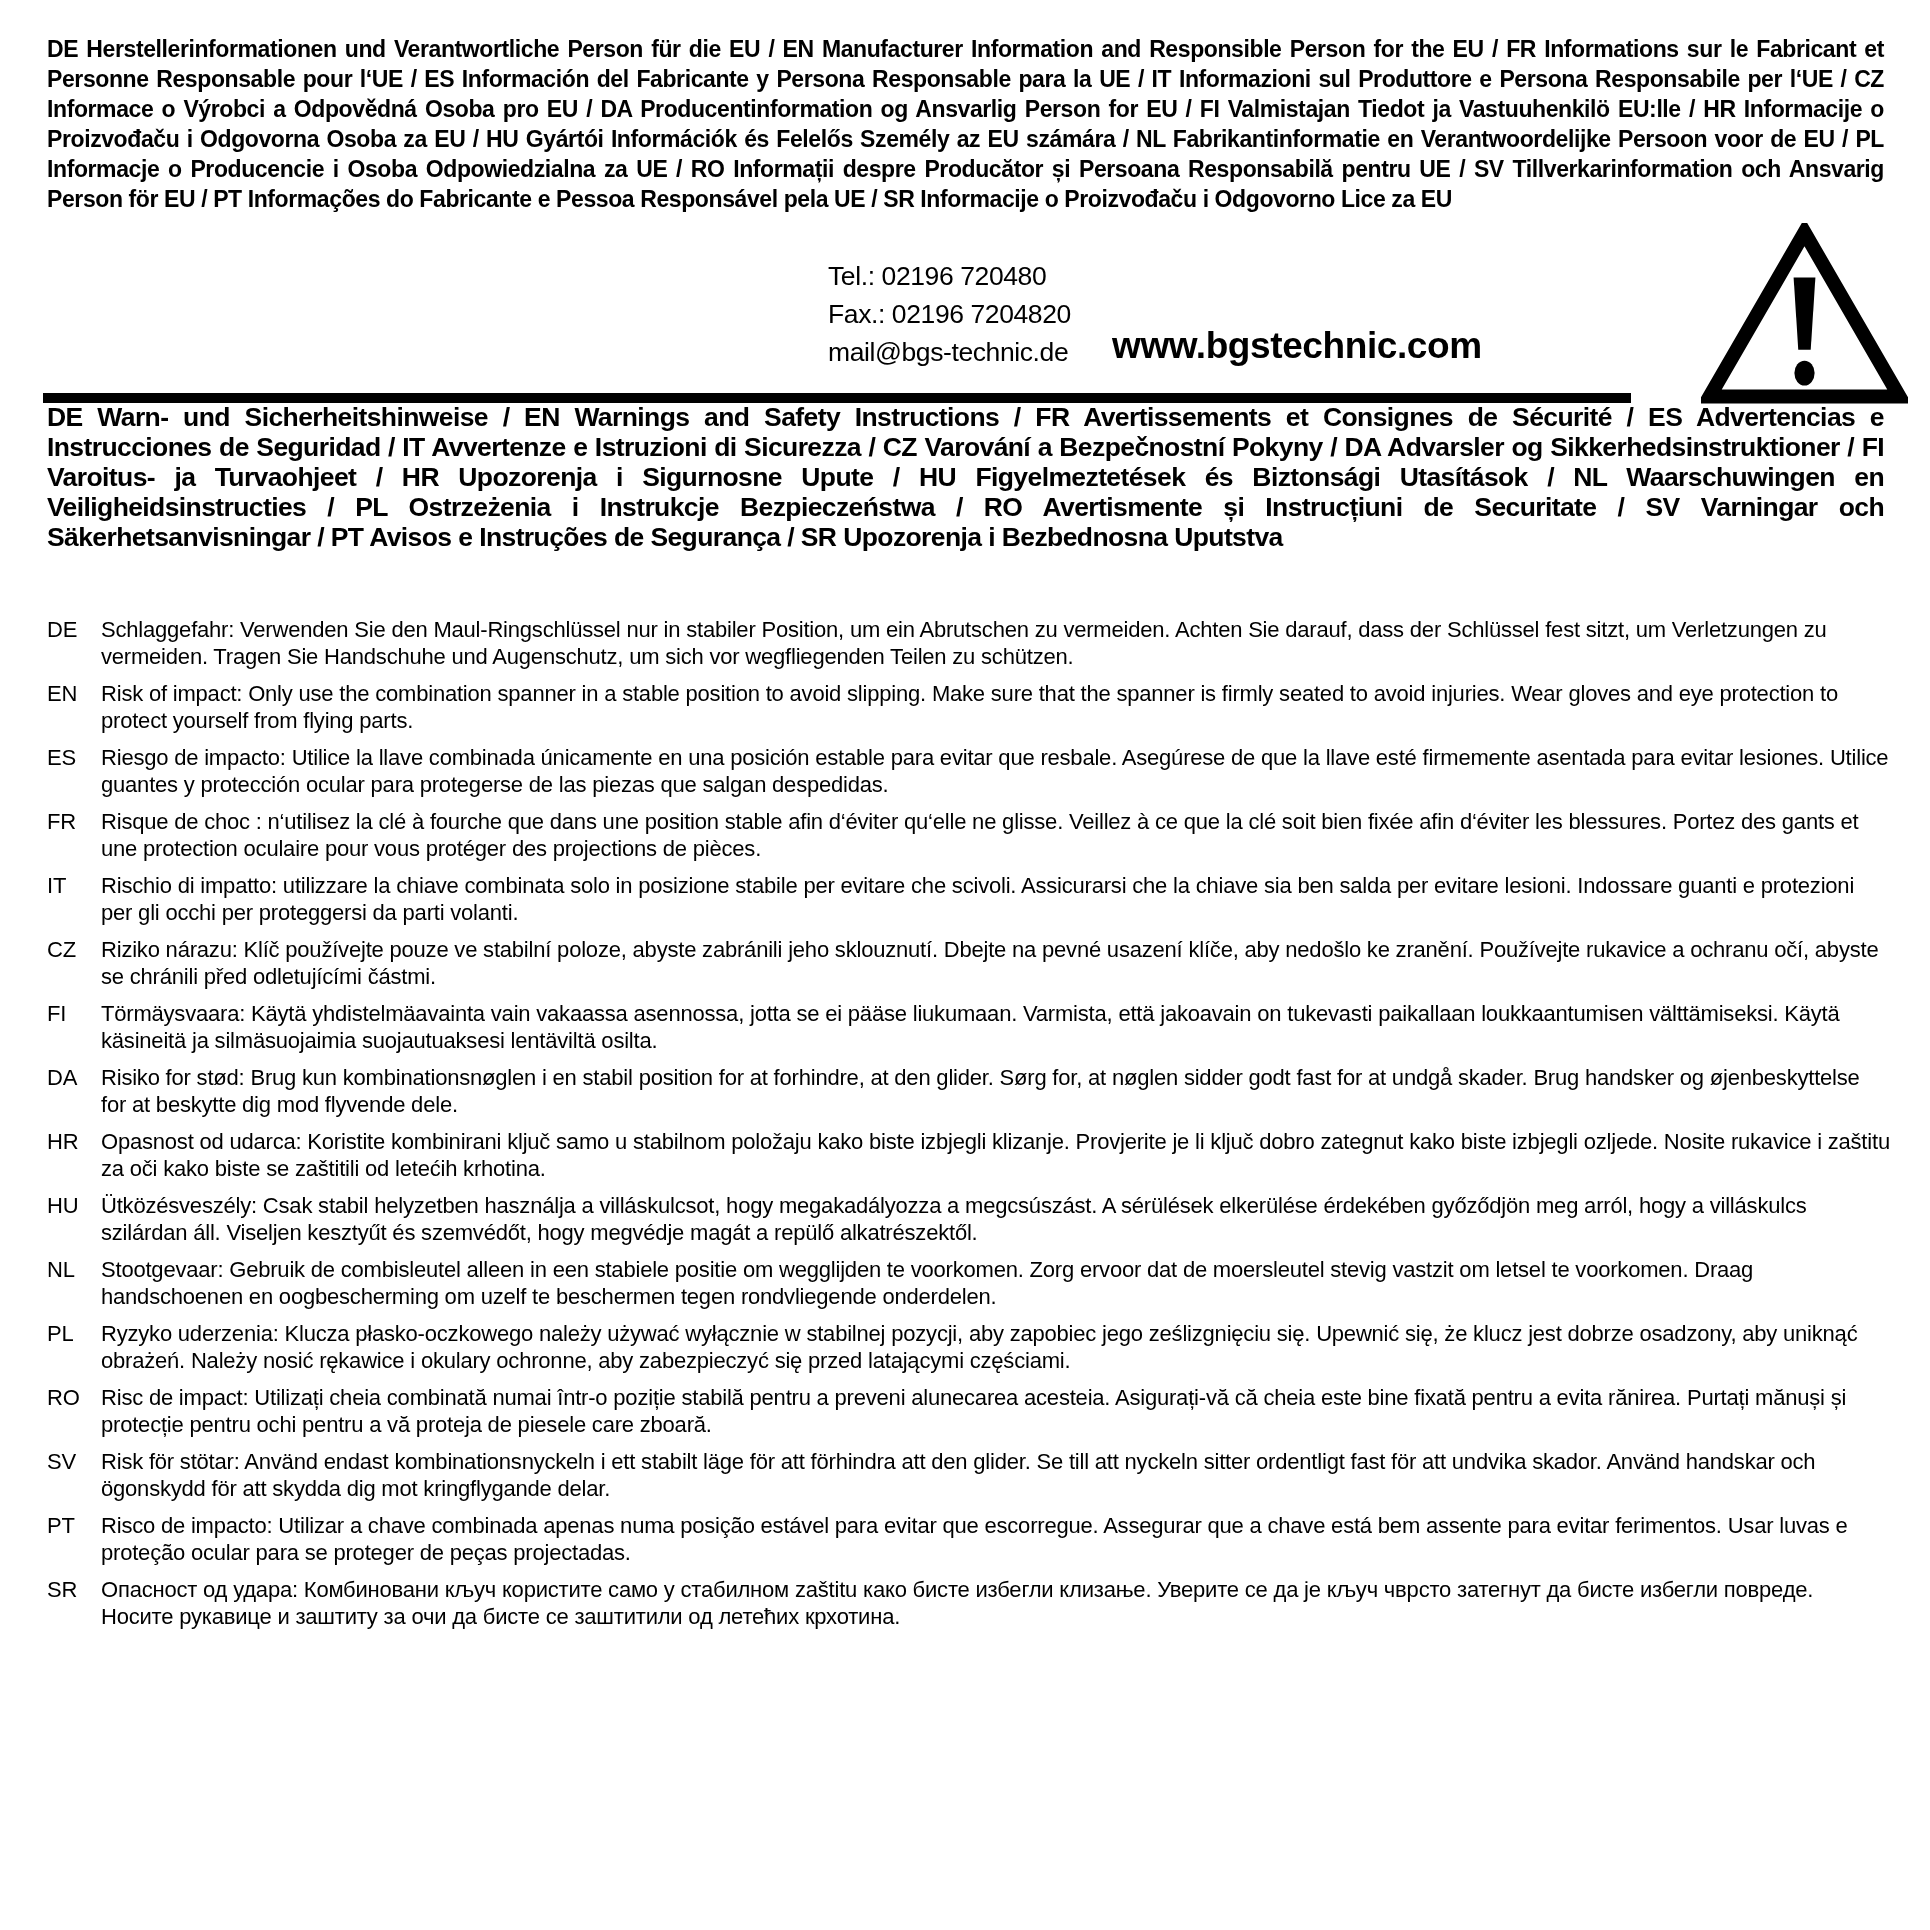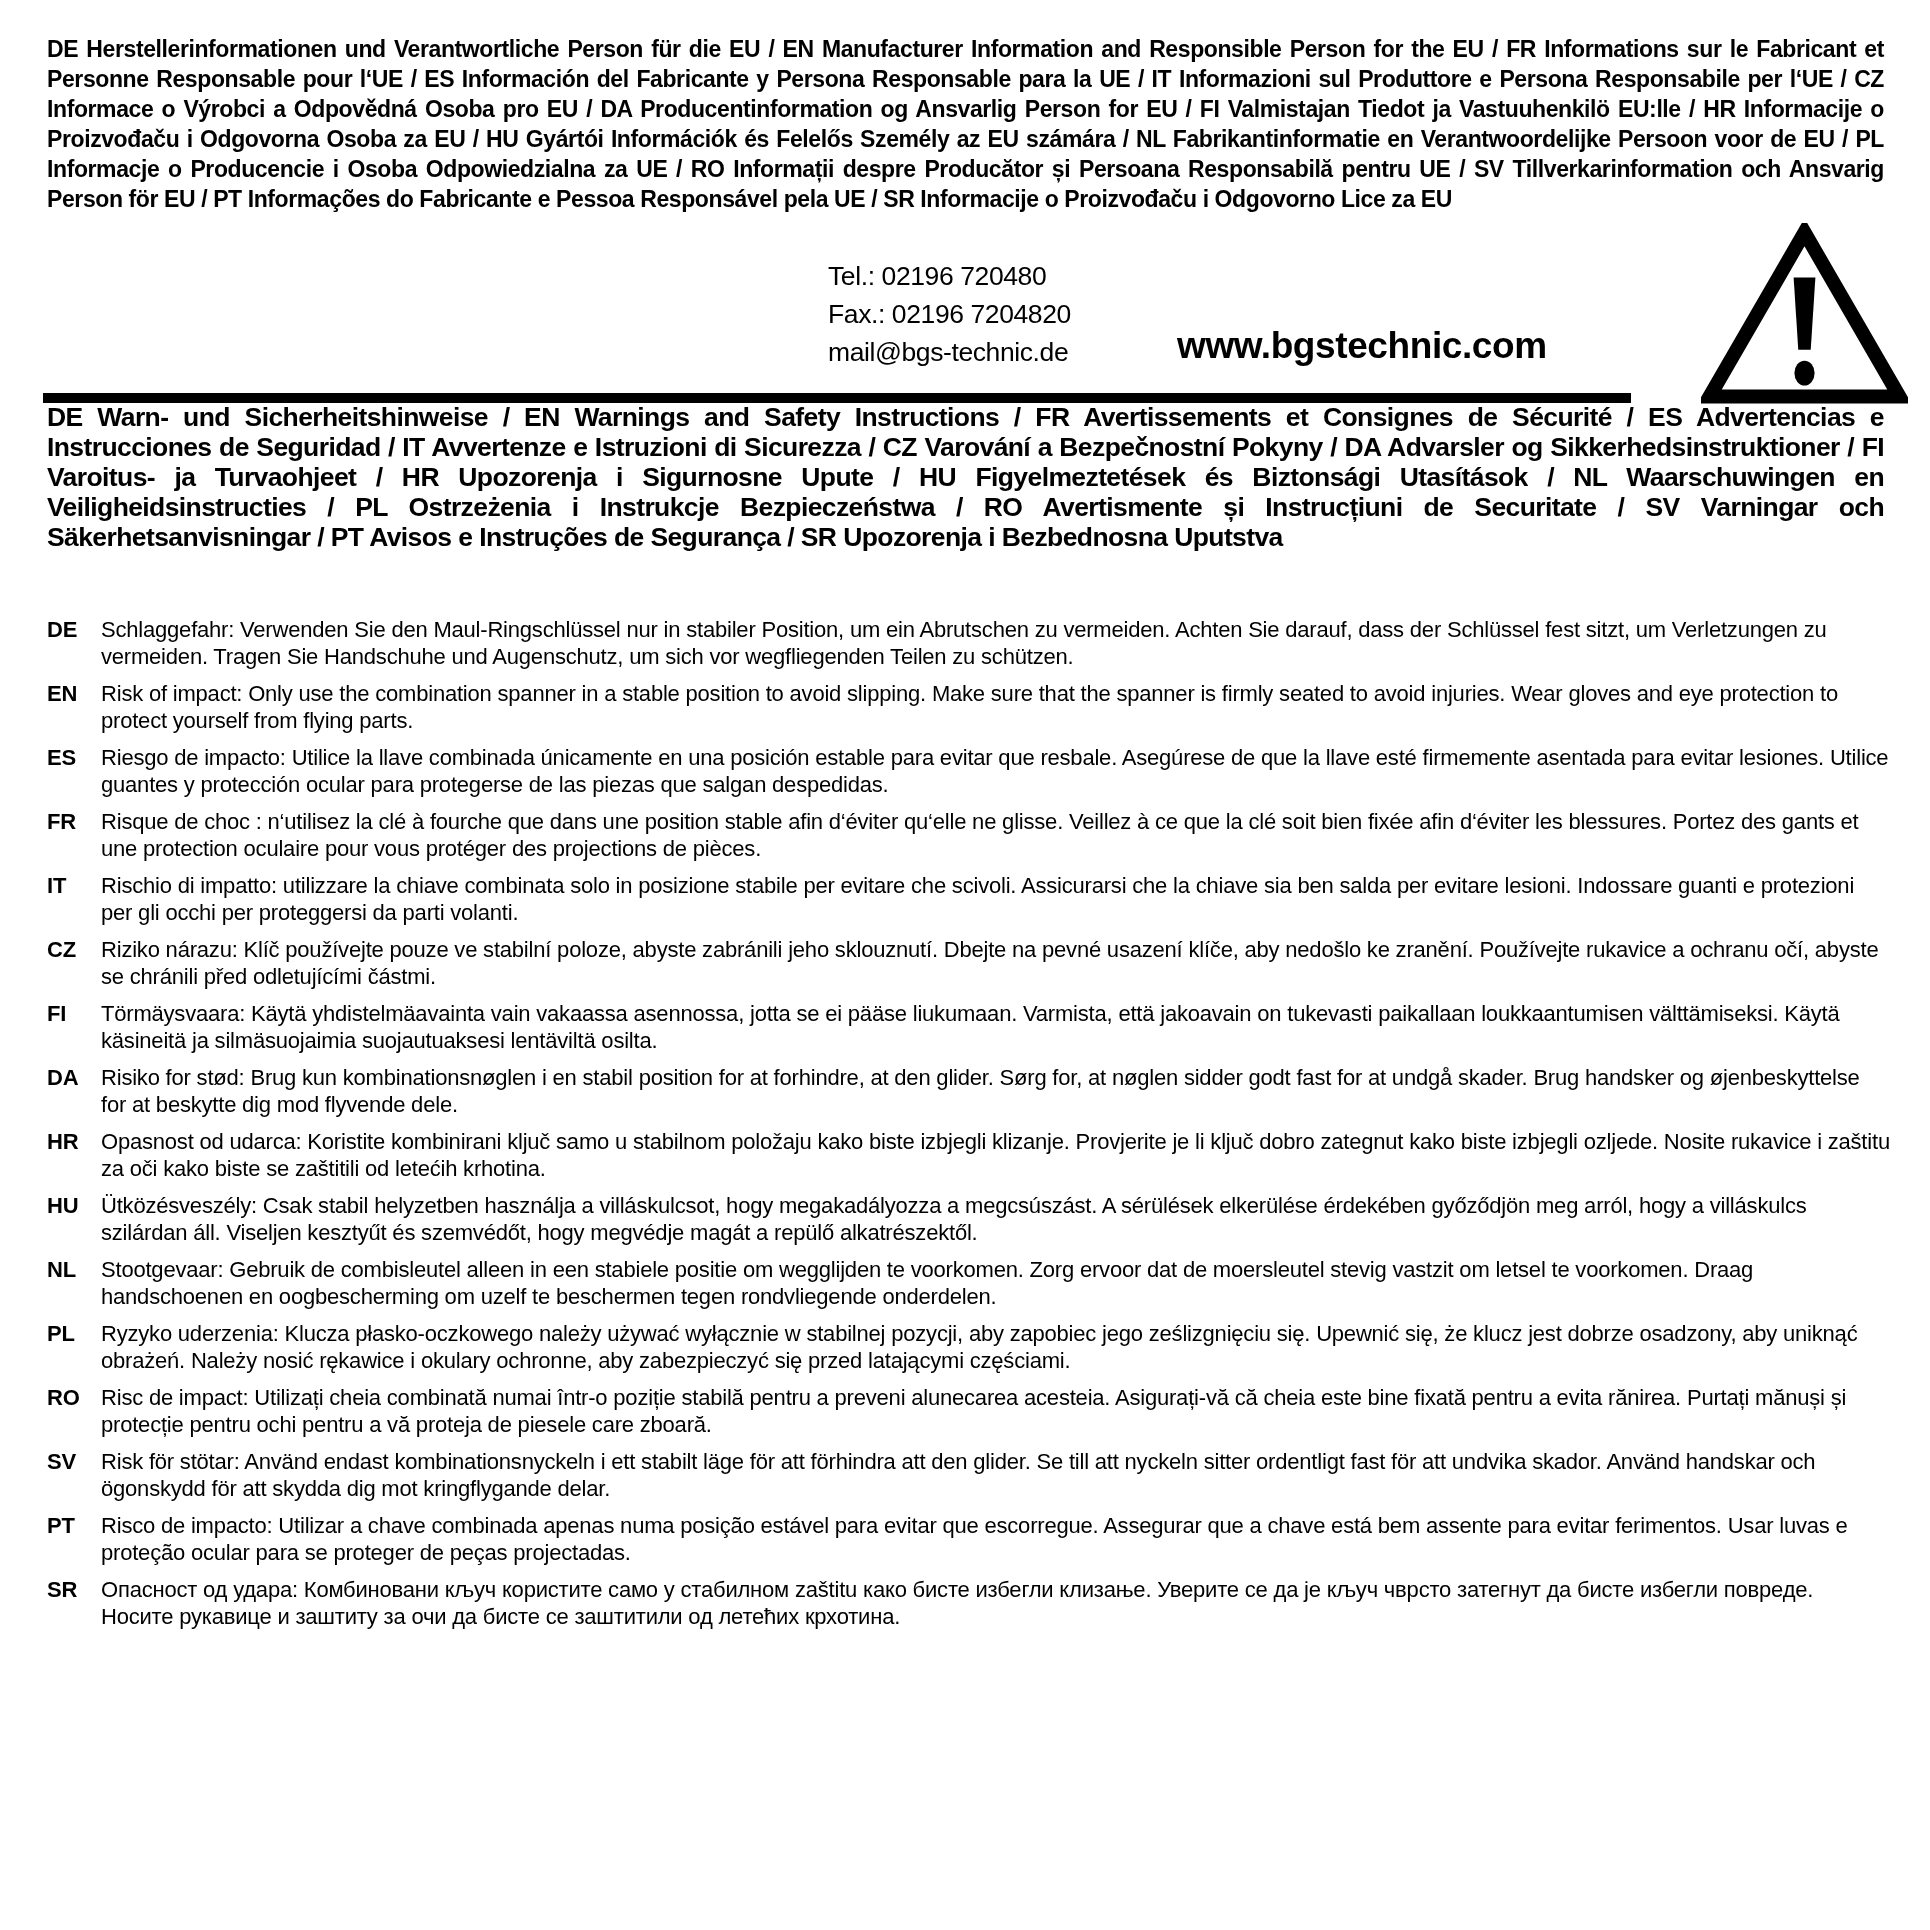--- a/index.html
+++ b/index.html
@@ -21,41 +21,41 @@
   
   .logo{position:absolute;left:43px;top:226px;width:261px;height:140px;}
   .logo svg{display:block;}
   .addr,.contact{
     position:absolute;top:257px;
     font-size:26.5px;line-height:38px;letter-spacing:-0.4px;
   }
   .addr{left:433px;}
   .contact{left:828px;}
   .website{
-    position:absolute;left:1177px;top:325px;
+    position:absolute;left:1112px;top:325px;
     font-weight:bold;font-size:37px;letter-spacing:-0.4px;
   }
   .warning-tri{position:absolute;left:1701px;top:223px;}
 
   .rule{
     position:absolute;left:43px;top:393px;width:1588px;height:10px;
     background:#000000;
   }
 
   
   .warnings-heading{
     position:absolute;left:47px;top:402px;width:1837px;
     font-weight:bold;font-size:26.5px;line-height:30px;
     letter-spacing:-0.6px;text-align:justify;margin:0;
   }
 
   
   .warnings-list{position:absolute;left:47px;top:616px;width:1843px;}
   .w-item{display:flex;margin-bottom:10px;font-size:22px;line-height:27px;}
-  .w-code{flex:0 0 54px;font-weight:bold;letter-spacing:-0.2px;}
+  .w-code{flex:0 0 54px;font-weight:normal;letter-spacing:-0.2px;}
   .w-text{flex:1;letter-spacing:-0.2px;}
 </style>
 </head>
 <body>
 
 <div class="page">
 
   <p class="intro">DE Herstellerinformationen und Verantwortliche Person für die EU  /  EN Manufacturer Information and Responsible Person for the EU  /  FR Informations sur le Fabricant et Personne Responsable pour l‘UE  /  ES Información del Fabricante y Persona Responsable para la UE  /  IT Informazioni sul Produttore e Persona Responsabile per l‘UE  /  CZ Informace o Výrobci a Odpovědná Osoba pro EU  /  DA Producentinformation og Ansvarlig Person for EU  /  FI Valmistajan Tiedot ja Vastuuhenkilö EU:lle  /  HR Informacije o Proizvođaču i Odgovorna Osoba za EU  /  HU Gyártói Információk és Felelős Személy az EU számára  /  NL Fabrikantinformatie en Verantwoordelijke Persoon voor de EU  /  PL Informacje o Producencie i Osoba Odpowiedzialna za UE  /  RO Informații despre Producător și Persoana Responsabilă pentru UE  /  SV Tillverkarinformation och Ansvarig Person för EU  /  PT Informações do Fabricante e Pessoa Responsável pela UE  /  SR Informacije o Proizvođaču i Odgovorno Lice za EU</p>
 
 

